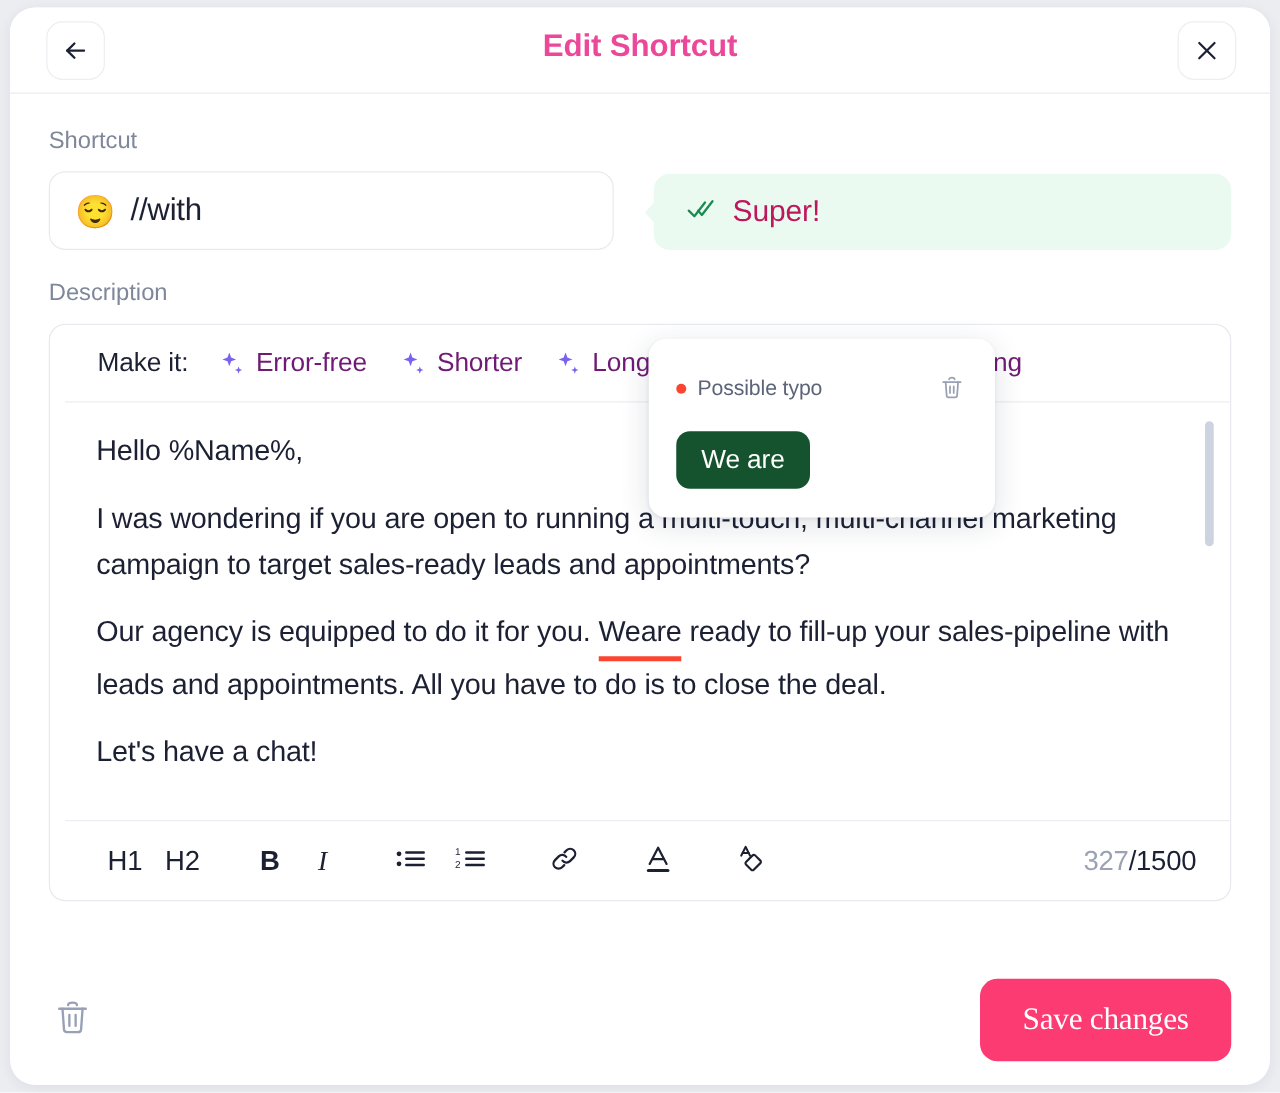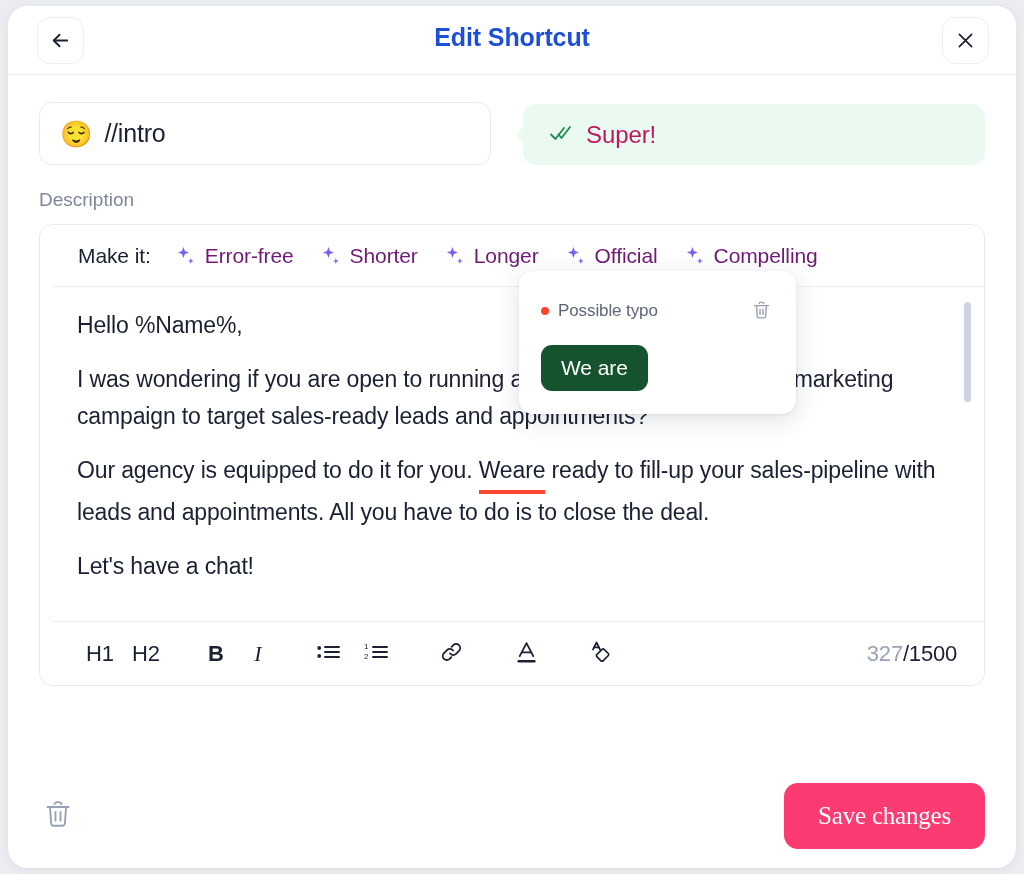--- a/index.html
+++ b/index.html
@@ -51,21 +51,21 @@
   .icon-btn.back { left: 29px; }
   .icon-btn.close { right: 27px; }
   .icon-btn svg { display: block; }
 
   .header-title {
     position: absolute;
     left: 0; right: 0; top: 17px;
     text-align: center;
     font-size: 25px;
     font-weight: 700;
-    color: #1d4ed8;
+    color: #ec4899;
     letter-spacing: -0.1px;
   }
 
   
   .body { padding: 27px 31px 0 31px; position: relative; }
 
   .field-label {
     font-size: 19px;
     color: #7F879B;
     margin-bottom: 13px;
@@ -339,25 +339,26 @@
       <span>
         <svg width="21" height="21" viewBox="0 0 24 24" fill="none" stroke="#1B2033" stroke-width="2" stroke-linecap="round">
           <path d="M5 5l14 14M19 5L5 19"></path>
         </svg>
       </span>
     </div>
   </div>
 
   <div class="body">
 
+    <div class="field-label">Shortcut</div>
 
     <div class="shortcut-row">
       <div class="shortcut-input">
         <span class="shortcut-emoji">😌</span>
-        <span class="shortcut-value">//intro</span>
+        <span class="shortcut-value">//with</span>
       </div>
 
       <div class="super-badge">
         <span>
           <svg width="26" height="18" viewBox="0 0 26 18" fill="none" stroke="#1B8A52" stroke-width="1.8" stroke-linecap="round" stroke-linejoin="round">
             <path d="M2 10.5L6.5 15 15 4"></path>
             <path d="M9.5 10.5L12.5 14 21 3"></path>
           </svg>
         </span>
         <span class="super-text">Super!</span>

